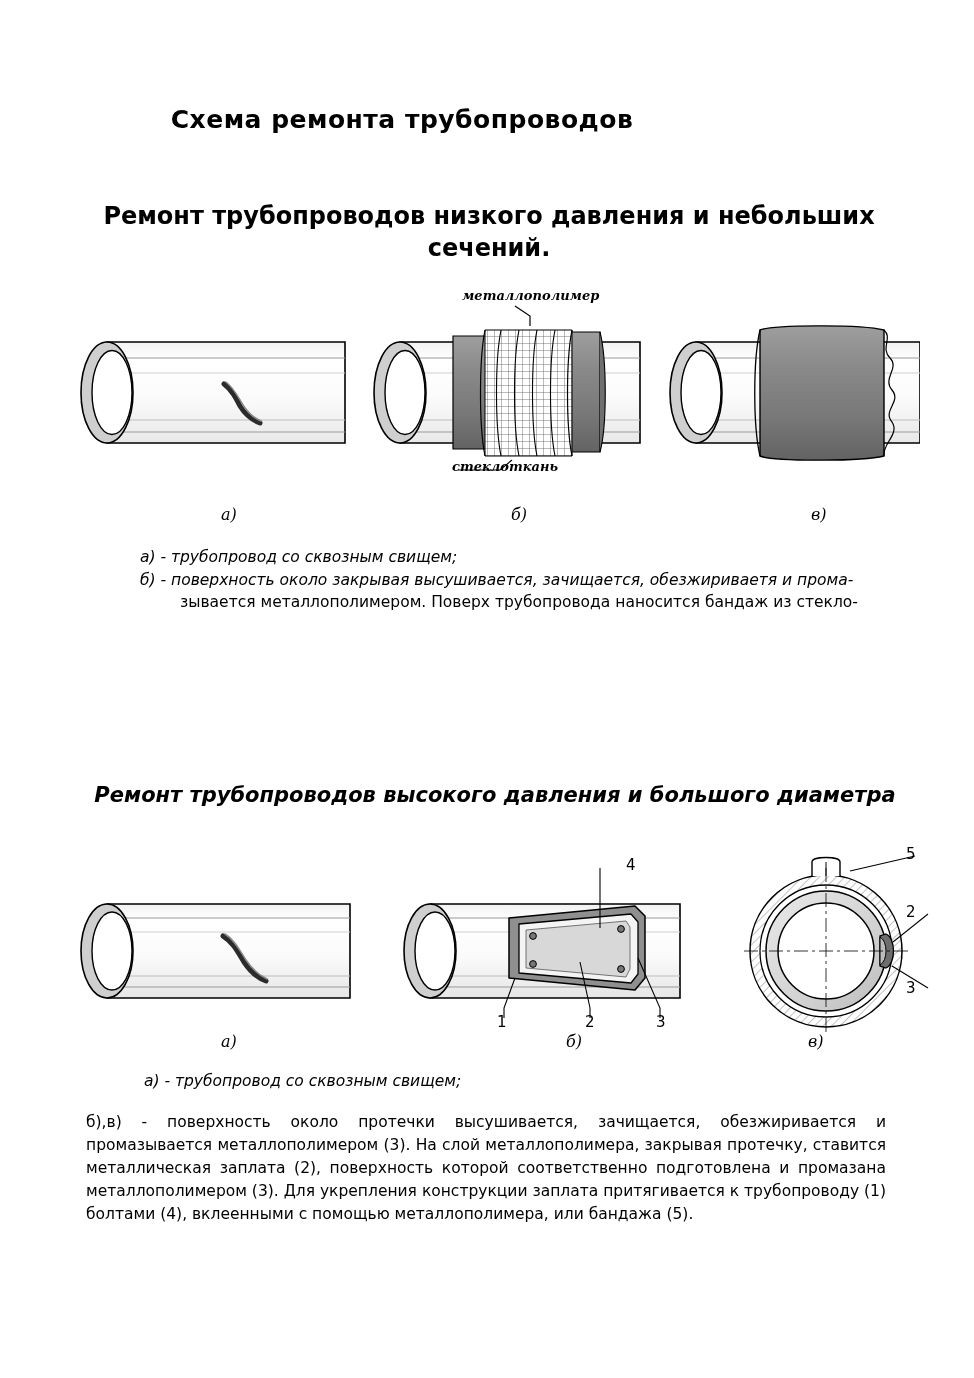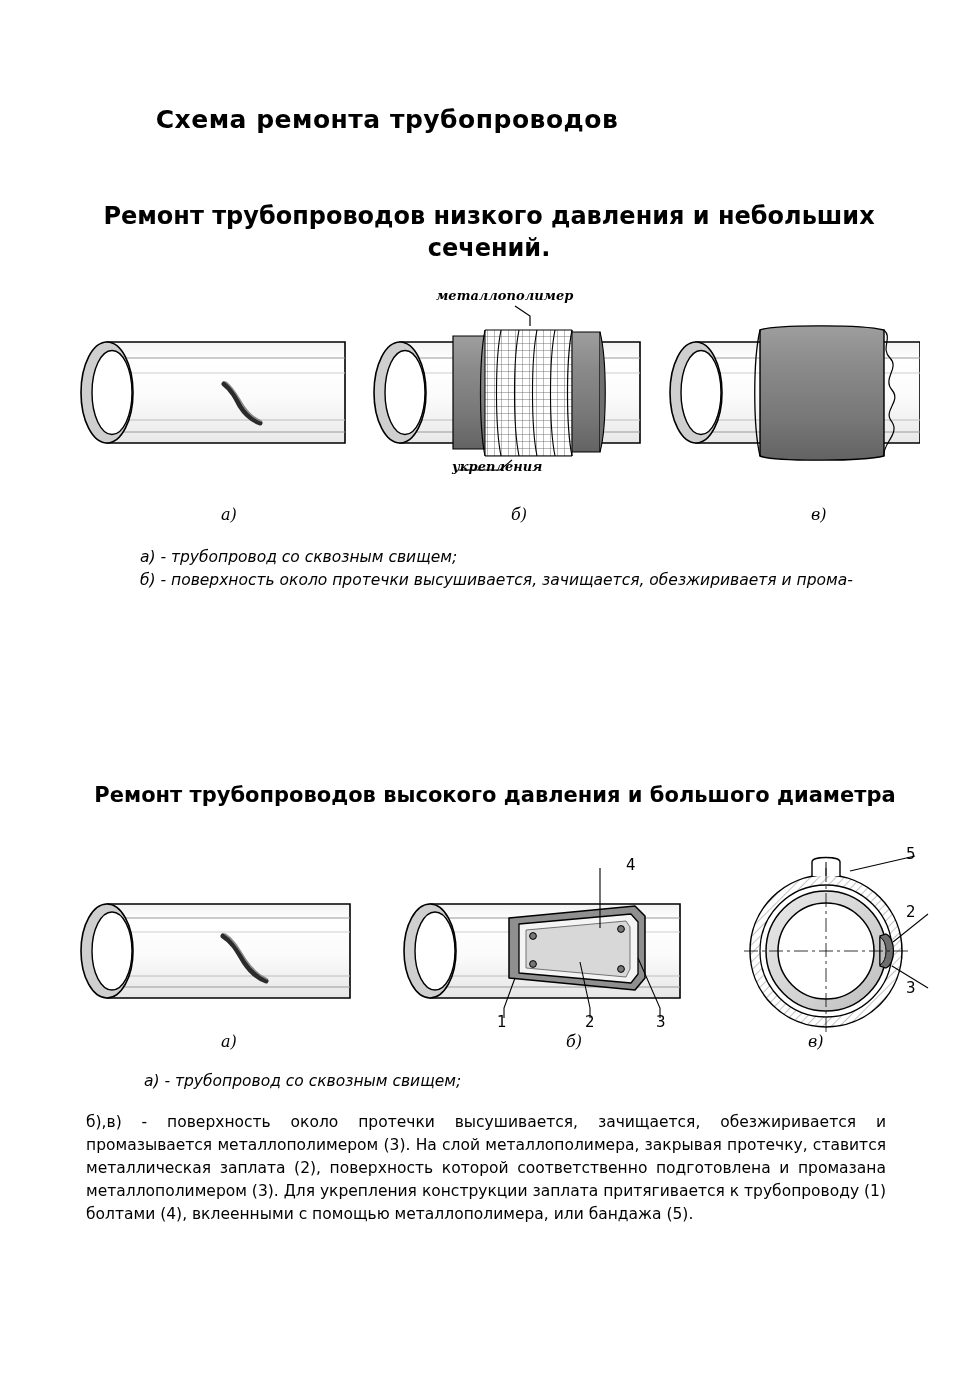--- a/index.html
+++ b/index.html
@@ -25,40 +25,42 @@
   .main-title {
     position: absolute;
     top: 105px;
     left: 0;
     width: 774px;
     text-align: center;
     font-family: "DejaVu Sans", sans-serif;
     font-weight: bold;
     font-size: 25px;
     letter-spacing: 0.5px;
+    padding-left: 15px;
   }
   .section-title-1 {
     position: absolute;
     top: 200px;
     left: 59px;
     width: 860px;
     text-align: center;
     font-family: "DejaVu Sans", sans-serif;
     font-weight: bold;
     font-size: 24px;
     line-height: 32px;
   }
   .section-title-2 {
     position: absolute;
     top: 783px;
     left: 55px;
     width: 880px;
     text-align: center;
     font-family: "DejaVu Sans", sans-serif;
     font-weight: bold;
+    font-style: italic;
     font-size: 21px;
   }
 
   
   .fig-label {
     position: absolute;
     font-family: "DejaVu Serif", serif;
     font-style: italic;
     font-size: 16px;
   }
@@ -200,30 +202,31 @@
 
         <path d="M824 50 C833 58 820 68 830 78 C840 88 822 98 832 110
                  C842 122 822 130 832 142 C840 154 822 164 824 176" fill="none" stroke="#000" stroke-width="1.2"></path>
 
         <ellipse cx="636" cy="112.5" rx="26" ry="50.5" fill="#cfcfcf" stroke="#000" stroke-width="1.6"></ellipse>
         <ellipse cx="641" cy="112.5" rx="20" ry="42" fill="#ffffff" stroke="#000" stroke-width="1.4"></ellipse>
       </g>
     </svg>
   </div>
 
-  <div class="callout-label" style="top:288px; left:436px;">металлополимер</div>
-  <div class="callout-label" style="top:459px; left:452px;">укрепления</div>
+  <div class="callout-label" style="top:288px; left:462px;">металлополимер</div>
+  <div class="callout-label" style="top:459px; left:452px;">стеклоткань</div>
 
   <div class="fig-label" style="top:505px; left:221px;">а)</div>
   <div class="fig-label" style="top:505px; left:511px;">б)</div>
   <div class="fig-label" style="top:505px; left:811px;">в)</div>
 
   <div class="caption1">
     <div class="ln"><i>а) - трубопровод со сквозным свищем;</i></div>
-    <div class="ln"><i>б) - поверхность около протечки высушивается, зачищается, обезжириваетя и прома-</i></div>
+    <div class="ln"><i>б) - поверхность около закрывая высушивается, зачищается, обезжириваетя и прома-</i></div>
+    <div class="ln" style="padding-left:40px;"><span>зывается металлополимером. Поверх трубопровода наносится бандаж из стекло-</span></div>
   </div>
 
   <div class="section-title-2">Ремонт трубопроводов высокого давления и большого диаметра</div>
 
   <div class="fig" style="top:838px; left:60px; width:880px; height:200px;">
     <svg width="880" height="200" viewBox="0 0 880 200" xmlns="http://www.w3.org/2000/svg">
       <defs>
         <linearGradient id="pipeGrad2" x1="0" y1="0" x2="0" y2="1">
           <stop offset="0%" stop-color="#f2f2f2"></stop>
           <stop offset="18%" stop-color="#ffffff"></stop>

